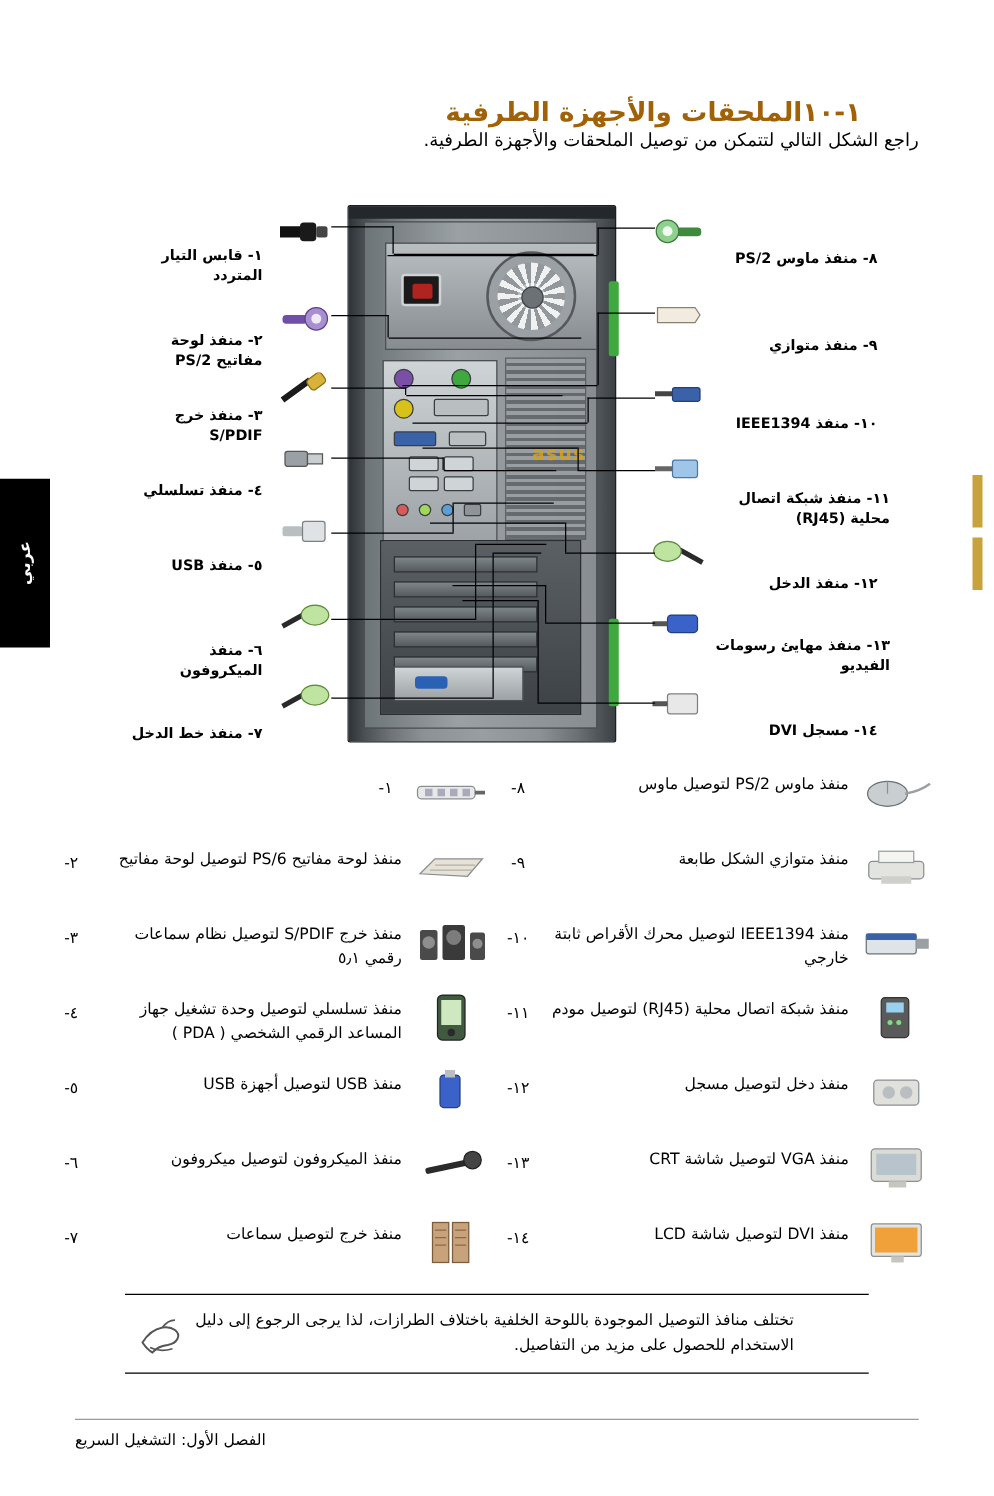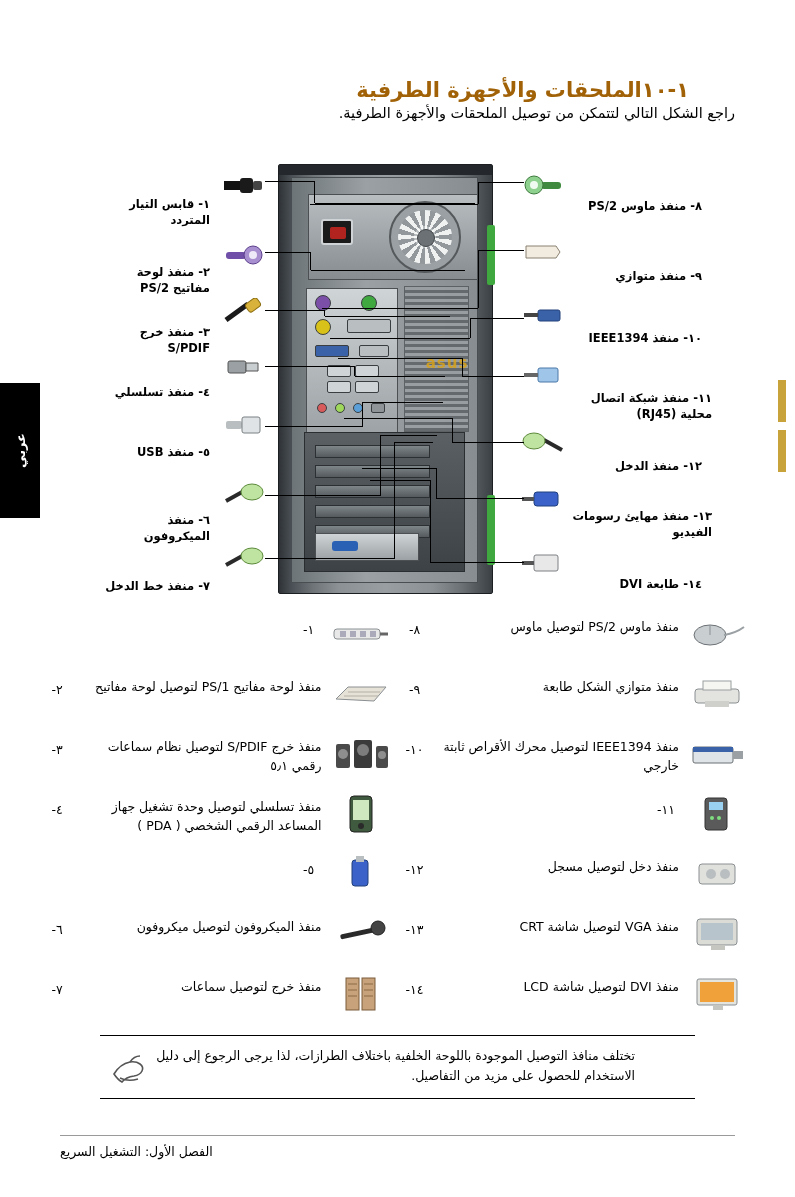--- a/index.html
+++ b/index.html
@@ -405,21 +405,21 @@
       <svg width="46" height="26" viewBox="0 0 46 26">
           <rect x="14" y="6" width="24" height="14" rx="3" fill="#3a62c8" stroke="#21407f"></rect>
           <path d="M2 13 h12" stroke="#555" stroke-width="4"></path>
         </svg>
     </div>
     <div class="leader h" style="top:348px; left:436px; width:88px;"></div>
     <div class="leader v" style="top:318px; left:436px; height:30px;"></div>
     <div class="leader h" style="top:318px; left:362px; width:74px;"></div>
 
     <div class="callout left" style="top:400px; left:572px; width:130px;">
-      <span>١٤-</span> <span>طابعة DVI</span>
+      <span>١٤-</span> <span>مسجل DVI</span>
     </div>
     <div class="cicon" style="top:396px; left:520px;">
       <svg width="46" height="26" viewBox="0 0 46 26">
           <rect x="14" y="5" width="24" height="16" rx="2" fill="#e8e8e8" stroke="#7c8084"></rect>
           <path d="M2 13 h12" stroke="#555" stroke-width="4"></path>
         </svg>
     </div>
     <div class="leader h" style="top:412px; left:430px; width:94px;"></div>
     <div class="leader v" style="top:330px; left:430px; height:82px;"></div>
     <div class="leader h" style="top:330px; left:370px; width:60px;"></div>
@@ -466,21 +466,21 @@
         <div class="ltext">منفذ متوازي الشكل طابعة</div>
         <div class="lnum">٩-</div>
       </div>
       <div class="lcol">
         <div class="lpic">
           <svg width="58" height="30" viewBox="0 0 58 30">
               <path d="M4 20 L16 8 h38 L42 22z" fill="#e6e2d8" stroke="#8a8f92"></path>
               <path d="M12 17 h34 M16 13 h32" stroke="#b5b0a5"></path>
             </svg>
         </div>
-        <div class="ltext">منفذ لوحة مفاتيح PS/1 لتوصيل لوحة مفاتيح</div>
+        <div class="ltext">منفذ لوحة مفاتيح PS/6 لتوصيل لوحة مفاتيح</div>
         <div class="lnum">٢-</div>
       </div>
     </div>
 
     <div class="lrow">
       <div class="lcol">
         <div class="lpic">
           <svg width="58" height="34" viewBox="0 0 58 34">
               <rect x="4" y="10" width="40" height="16" rx="2" fill="#dfe4e8" stroke="#6b7175"></rect>
               <rect x="4" y="10" width="40" height="5" fill="#3a62a8"></rect>
@@ -509,20 +509,21 @@
     <div class="lrow">
       <div class="lcol">
         <div class="lpic">
           <svg width="58" height="40" viewBox="0 0 58 40">
               <rect x="16" y="4" width="22" height="32" rx="3" fill="#5a5a5a" stroke="#333"></rect>
               <rect x="20" y="8" width="14" height="8" fill="#9ad0f0"></rect>
               <circle cx="23" cy="24" r="2" fill="#7fdc7f"></circle>
               <circle cx="30" cy="24" r="2" fill="#7fdc7f"></circle>
             </svg>
         </div>
+        <div class="ltext">منفذ شبكة اتصال محلية (RJ45) لتوصيل مودم</div>
         <div class="lnum">١١-</div>
       </div>
       <div class="lcol">
         <div class="lpic">
           <svg width="58" height="42" viewBox="0 0 58 42">
               <rect x="18" y="3" width="22" height="36" rx="4" fill="#3f5a3f" stroke="#222"></rect>
               <rect x="21" y="7" width="16" height="20" fill="#cfe8c0"></rect>
               <circle cx="29" cy="33" r="3" fill="#2a2a2a"></circle>
             </svg>
         </div>
@@ -543,20 +544,21 @@
         <div class="ltext">منفذ دخل لتوصيل مسجل</div>
         <div class="lnum">١٢-</div>
       </div>
       <div class="lcol">
         <div class="lpic">
           <svg width="58" height="36" viewBox="0 0 58 36">
               <rect x="20" y="4" width="16" height="26" rx="3" fill="#3a62c8" stroke="#22407a"></rect>
               <rect x="24" y="0" width="8" height="6" fill="#b9bec1"></rect>
             </svg>
         </div>
+        <div class="ltext">منفذ USB لتوصيل أجهزة USB</div>
         <div class="lnum">٥-</div>
       </div>
     </div>
 
     <div class="lrow">
       <div class="lcol">
         <div class="lpic">
           <svg width="58" height="38" viewBox="0 0 58 38">
               <rect x="8" y="4" width="40" height="26" rx="3" fill="#dcdcd6" stroke="#8a8f92"></rect>
               <rect x="12" y="8" width="32" height="17" fill="#b8c4cc"></rect>

